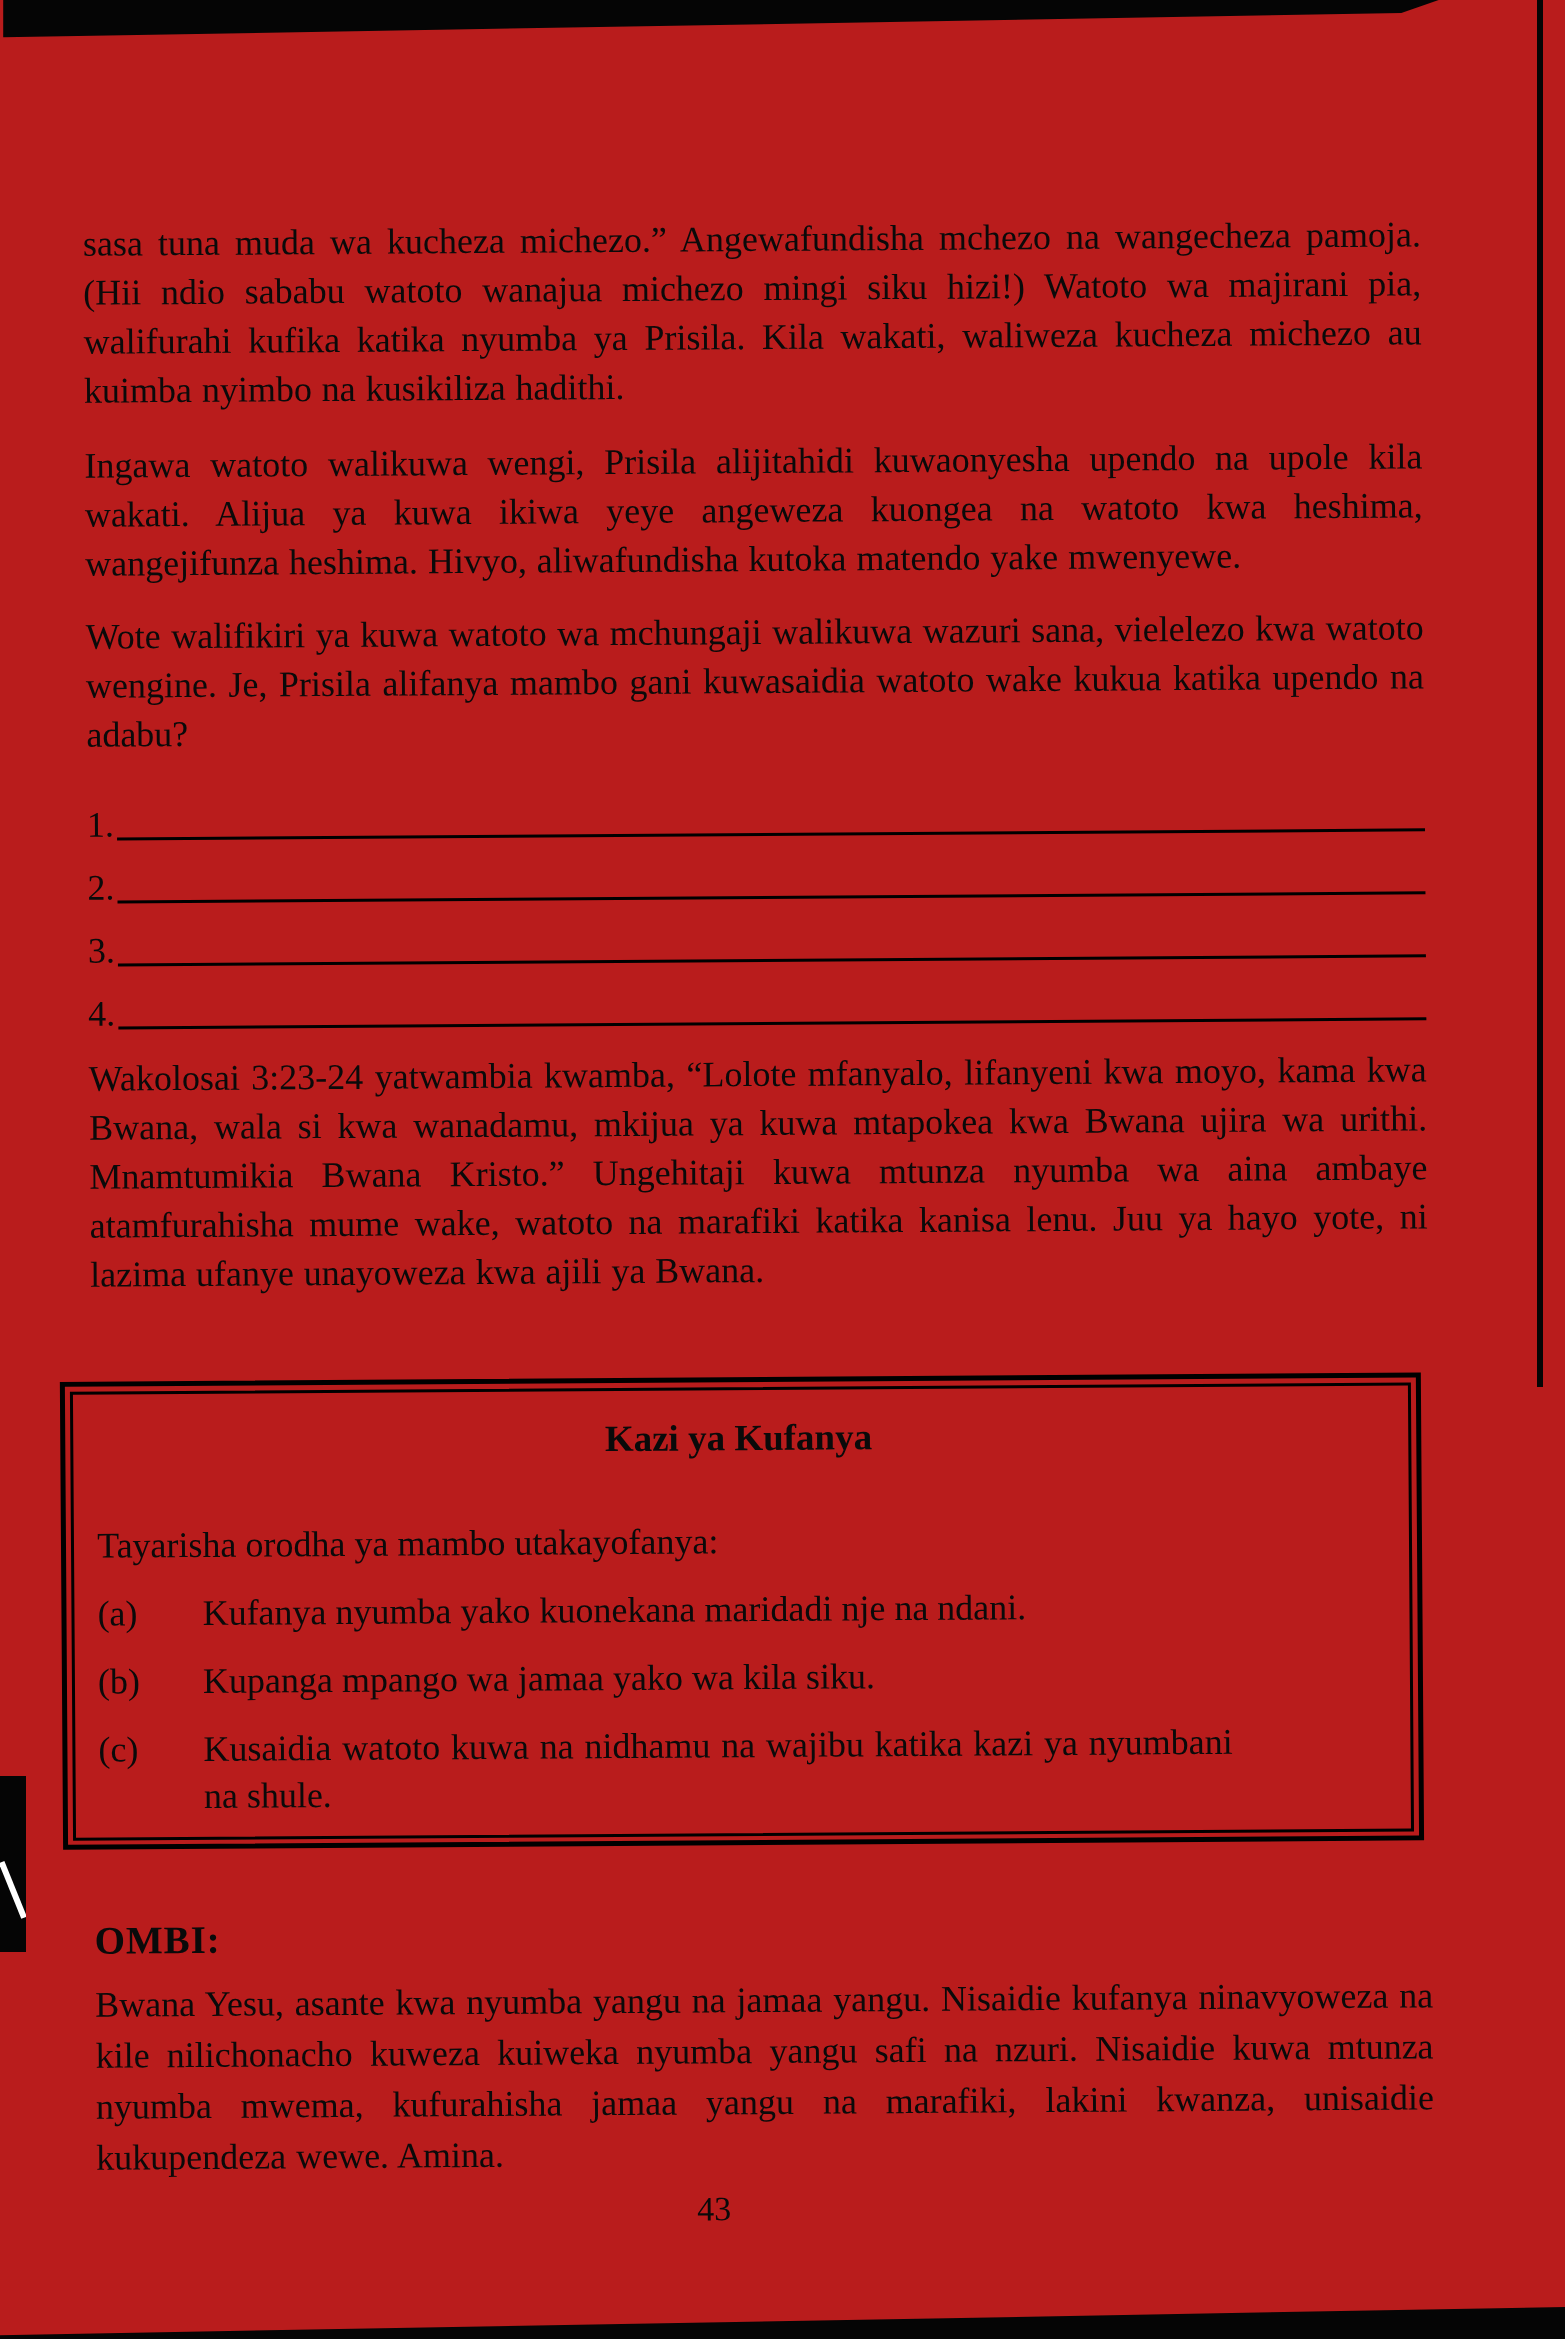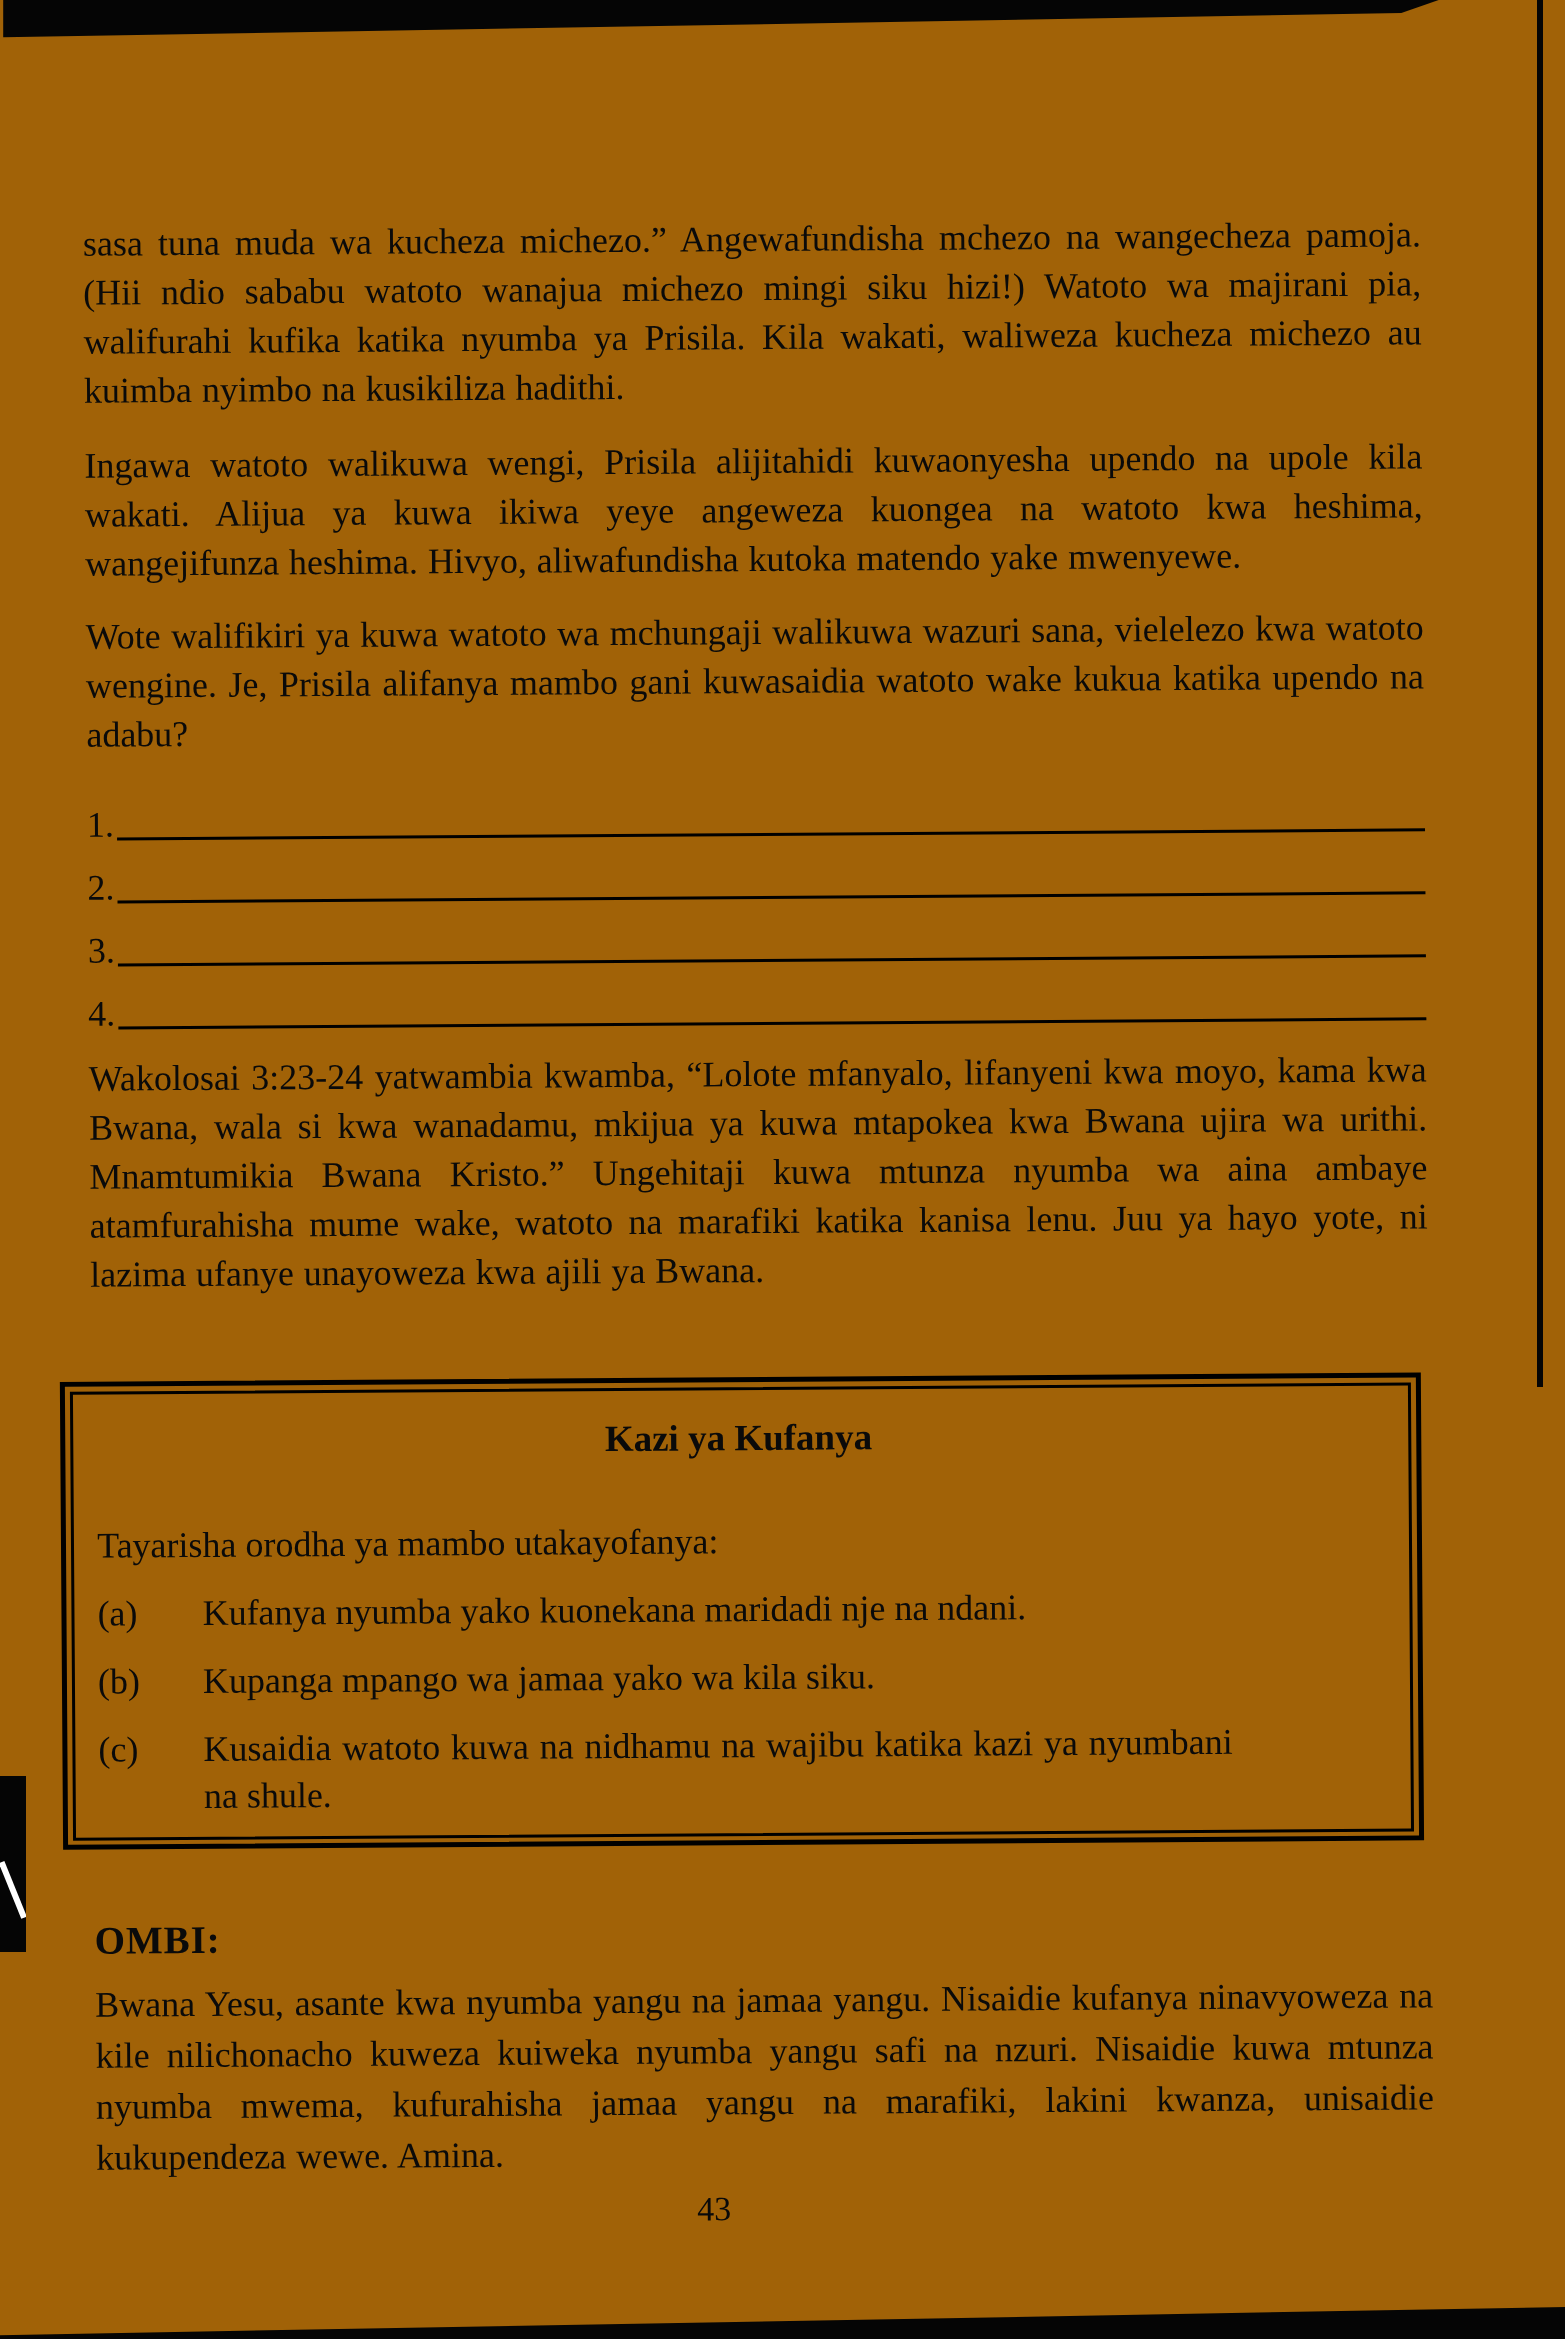--- a/index.html
+++ b/index.html
@@ -4,21 +4,21 @@
 <style>
   html, body { margin:0; padding:0; }
   body {
     width:1566px; height:2339px;
     background:#ffffff;
     font-family:"Liberation Serif", serif;
     color:#0a0a0a;
     position:relative;
     overflow:hidden;
   }
-  .page { position:absolute; inset:0; background:#a16207; }
+  .page { position:absolute; inset:0; background:#b91c1c; }
 
   
   .artifact-top { position:absolute; top:0; left:0; pointer-events:none; }
   .artifact-bottom { position:absolute; top:2305px; left:0; pointer-events:none; }
   .right-edge-line {
     position:absolute; top:0; left:1537px; width:5.6px; height:1387px;
     background:#050505;
   }
   .left-blob {
     position:absolute; left:0; top:1776px; width:26px; height:176px;

